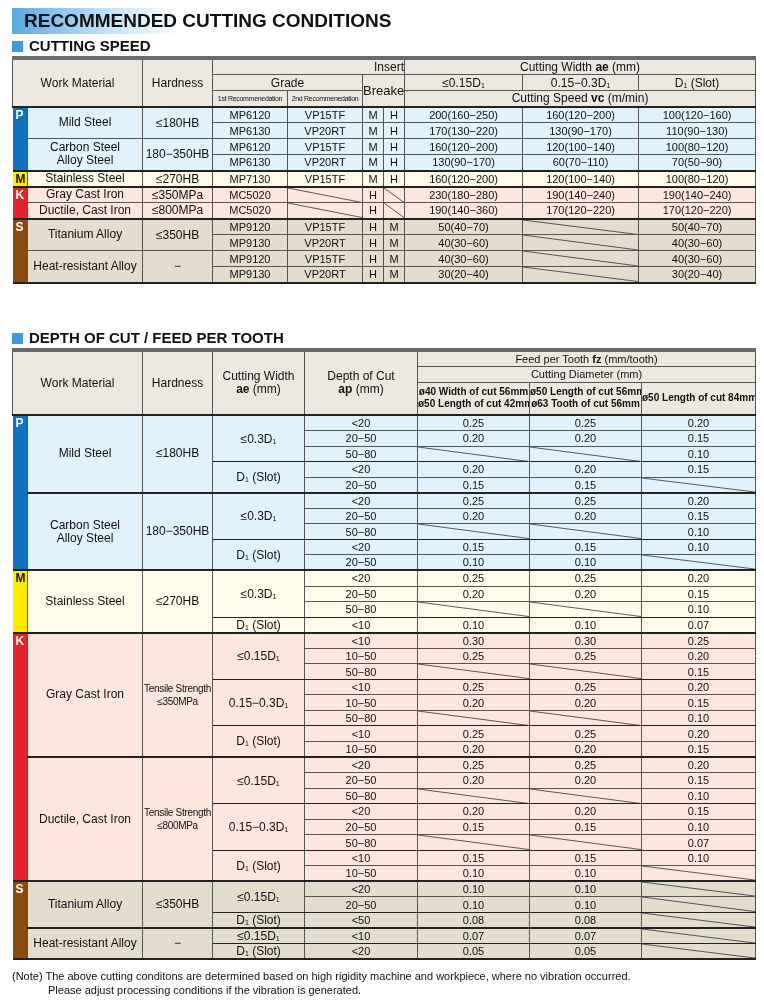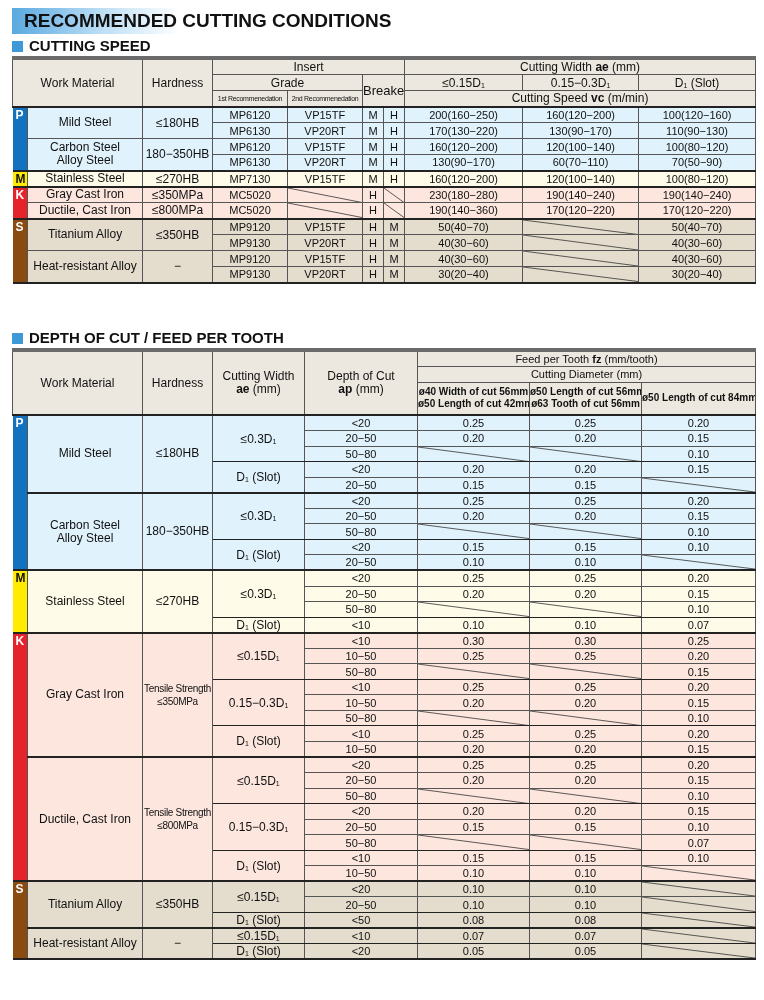--- a/index.html
+++ b/index.html
@@ -54,21 +54,21 @@
       <col style="width:21px">
       <col style="width:21px">
     <col style="width:118px">
       <col style="width:116px">
       <col style="width:117px">
   </colgroup>
   <thead>
     <tr style="height:16px;" class="topbar">
       <th colspan="2" rowspan="3" class="topbar" style="font-size:12px;">Work Material</th>
       <th rowspan="3" class="topbar" style="font-size:12px;">Hardness</th>
-      <th colspan="4" class="topbar" style="font-size:12px;">Insert</th>
+      <th colspan="4" class="topbar" style="font-size:12px;text-align:right;">Insert</th>
       <th colspan="3" class="topbar vthick" style="font-size:12px;">
         <span>Cutting Width </span><b>ae</b><span> (mm)</span>
       </th>
     </tr>
     <tr style="height:16px;">
       <th colspan="2" style="font-size:12px;">Grade</th>
       <th colspan="2" rowspan="2" style="font-size:13px;">Breaker</th>
       <th class="vthick" style="font-size:12px;"><span>≤0.15D</span><span class="sub1">1</span></th>
       <th style="font-size:12px;"><span>0.15−0.3D</span><span class="sub1">1</span></th>
       <th style="font-size:12px;"><span>D</span><span class="sub1">1</span><span> (Slot)</span></th>
@@ -603,13 +603,15 @@
         <td class="slash" style="border-bottom: 2px solid rgb(34, 34, 34);">
           <svg preserveAspectRatio="none" viewBox="0 0 100 10">
             <line x1="0" y1="0" x2="100" y2="10" stroke="#333" stroke-width="0.8" vector-effect="non-scaling-stroke"></line>
           </svg>
         </td>
       </tr>
     </tbody>
 </table>
 
 <div class="note">
+  <div>(Note) The above cutting conditons are determined based on high rigidity machine and workpiece, where no vibration occurred.</div>
+  <div class="l2">Please adjust processing conditions if the vibration is generated.</div>
 </div>
 
 </body></html>

